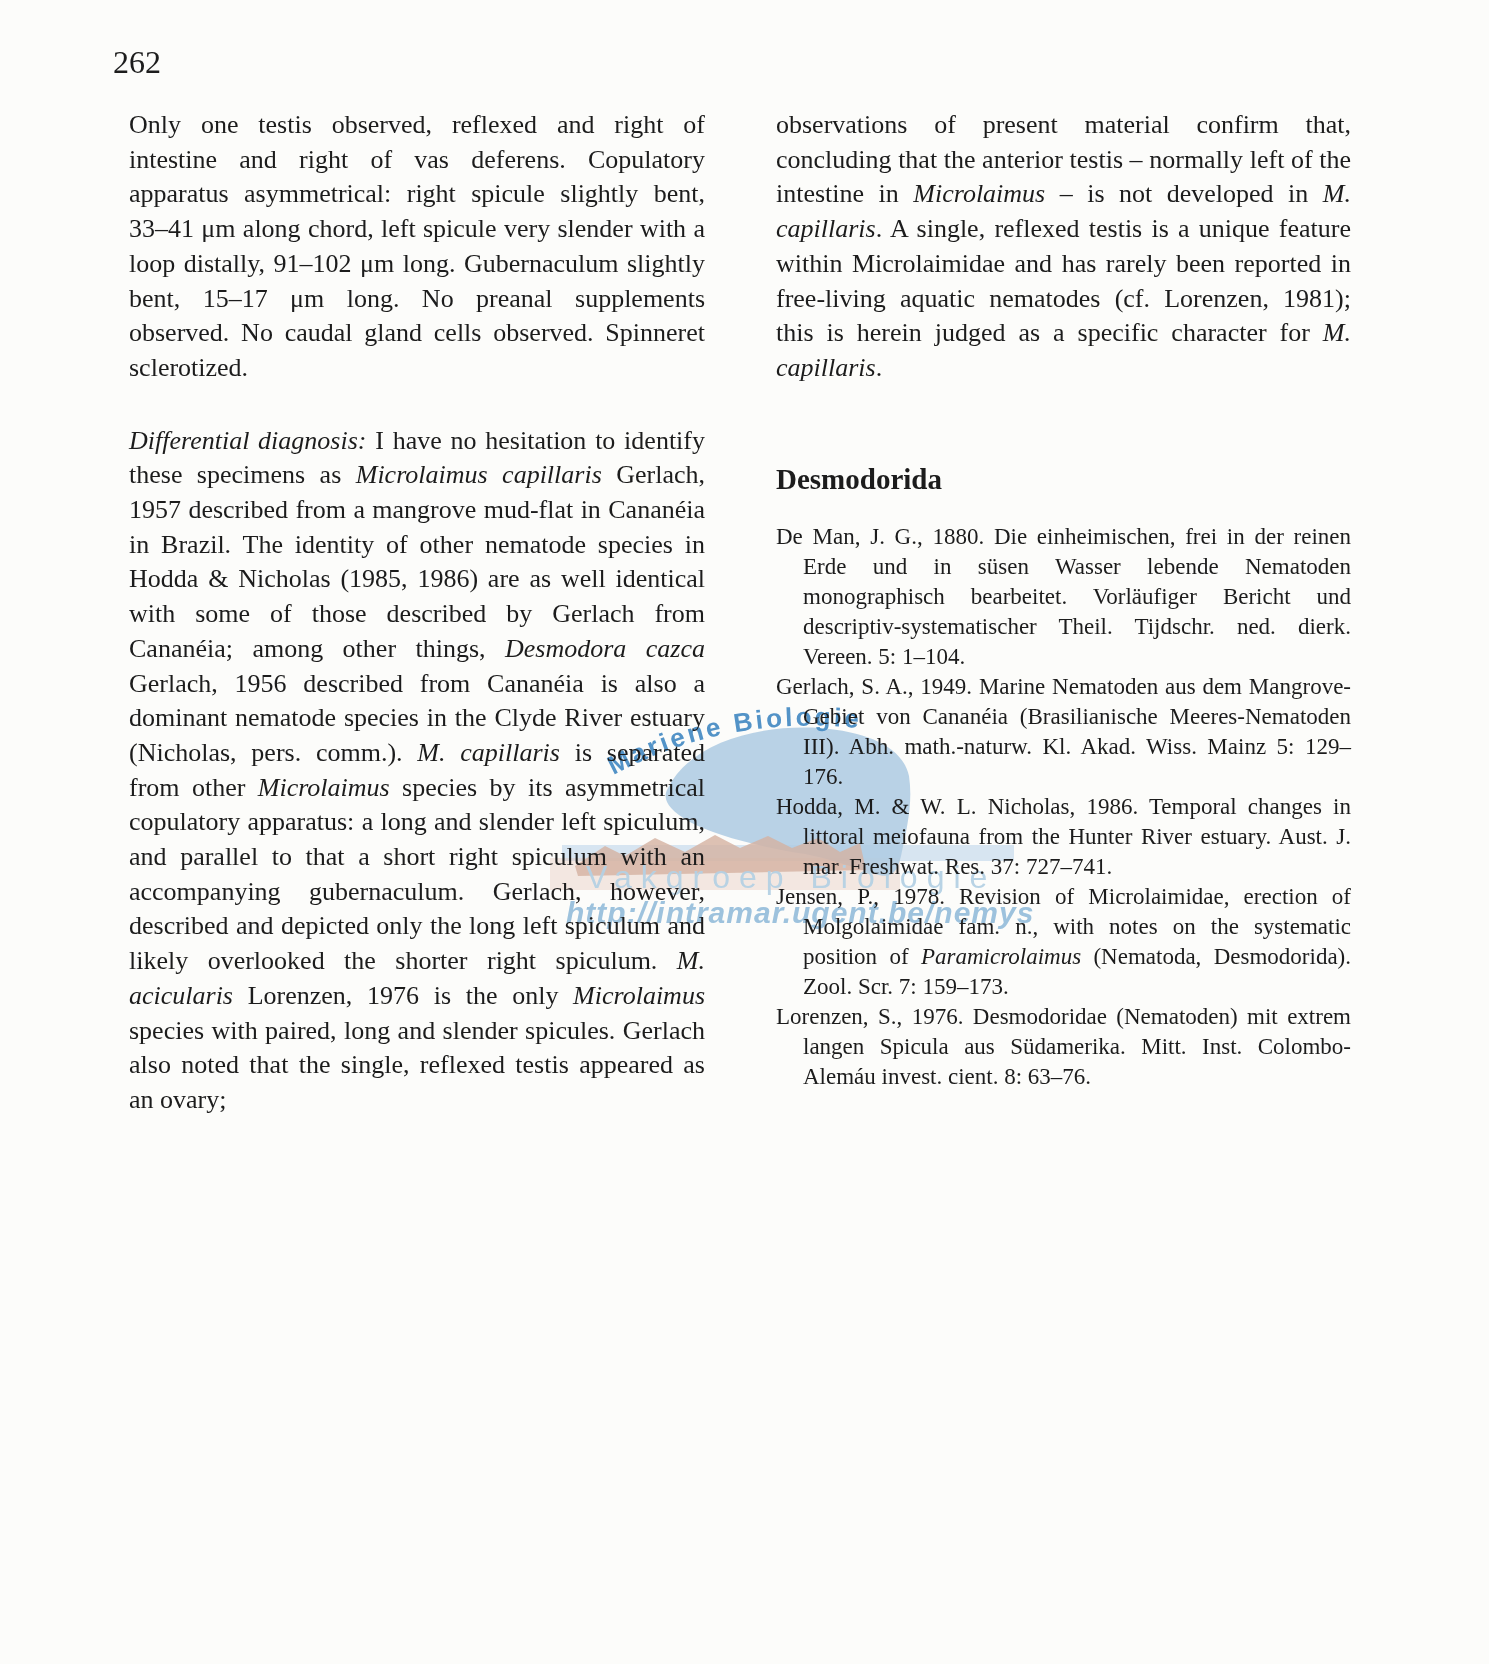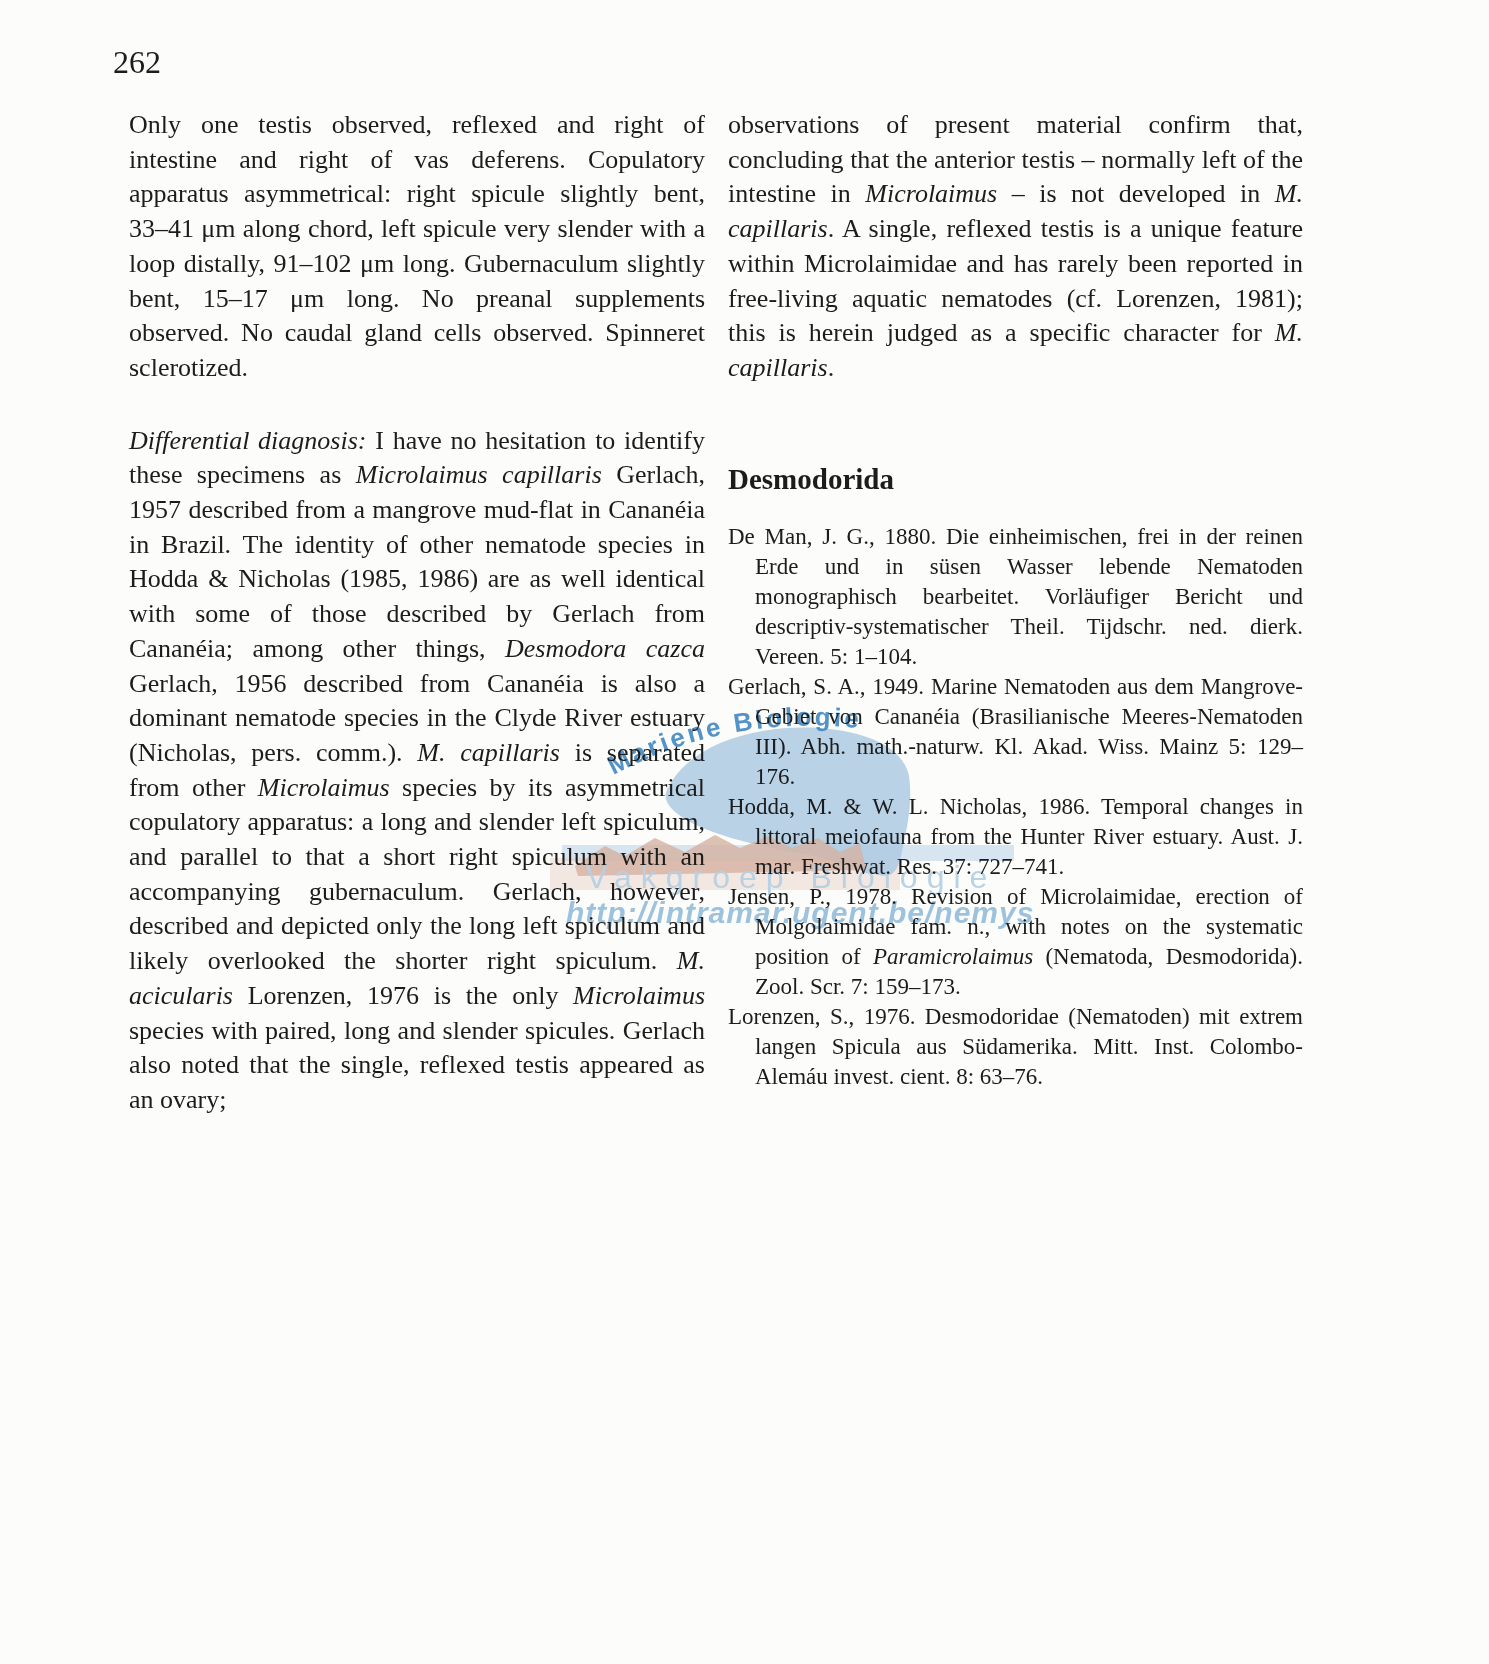--- a/index.html
+++ b/index.html
@@ -7,21 +7,21 @@
     width:1489px;height:1664px;
     background:#fbfbf9;
     font-family:"Liberation Serif", serif;
     color:#1c1c1c;
     -webkit-font-smoothing:antialiased;
   }
   .page{position:relative;width:1489px;height:1664px;overflow:hidden;background:#fcfcfa;}
   .page-number{position:absolute;left:113px;top:44px;font-size:32px;z-index:2;}
   .col{position:absolute;top:108px;z-index:2;}
   .col-left{left:95px;width:576px;margin-left:34px;}
-  .col-right{left:728px;width:575px;}
+  .col-right{left:776px;width:575px;}
   p.body-text{
     margin:0 0 38px 0;
     font-size:26px;line-height:34.7px;
     text-align:justify;
   }
   p.body-text:last-child{margin-bottom:0;}
   .it{font-style:italic;}
   .ref-heading{
     font-size:29px;font-weight:bold;
     margin:77px 0 26px 0;

